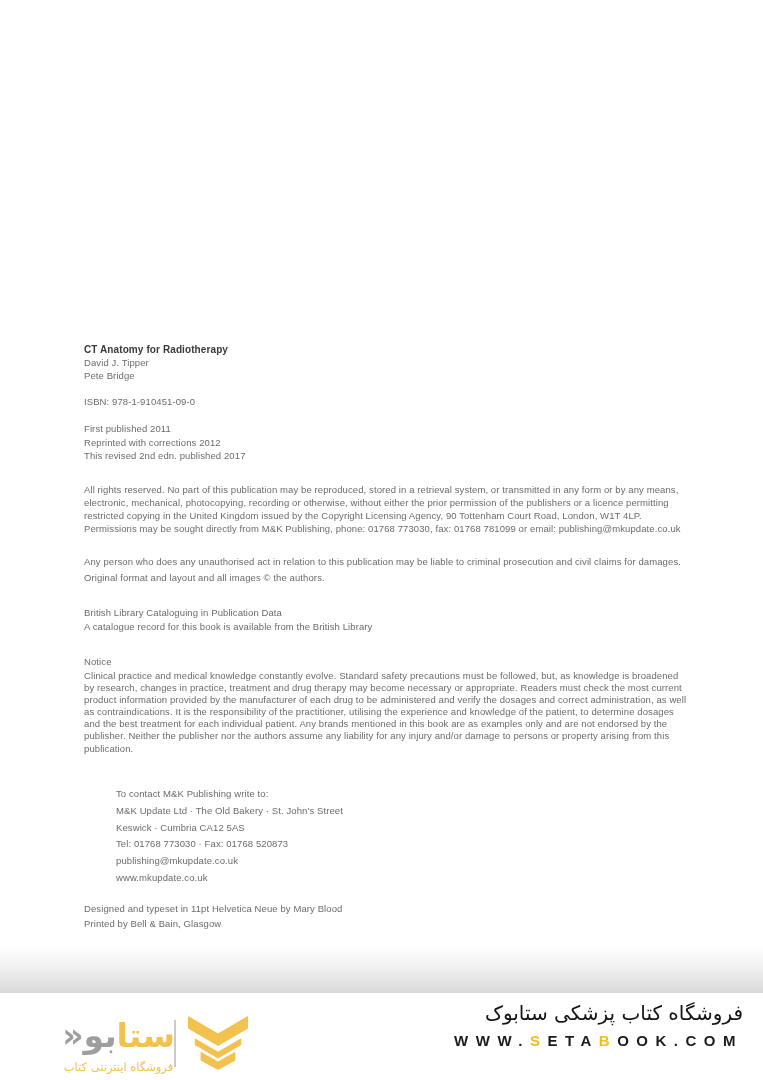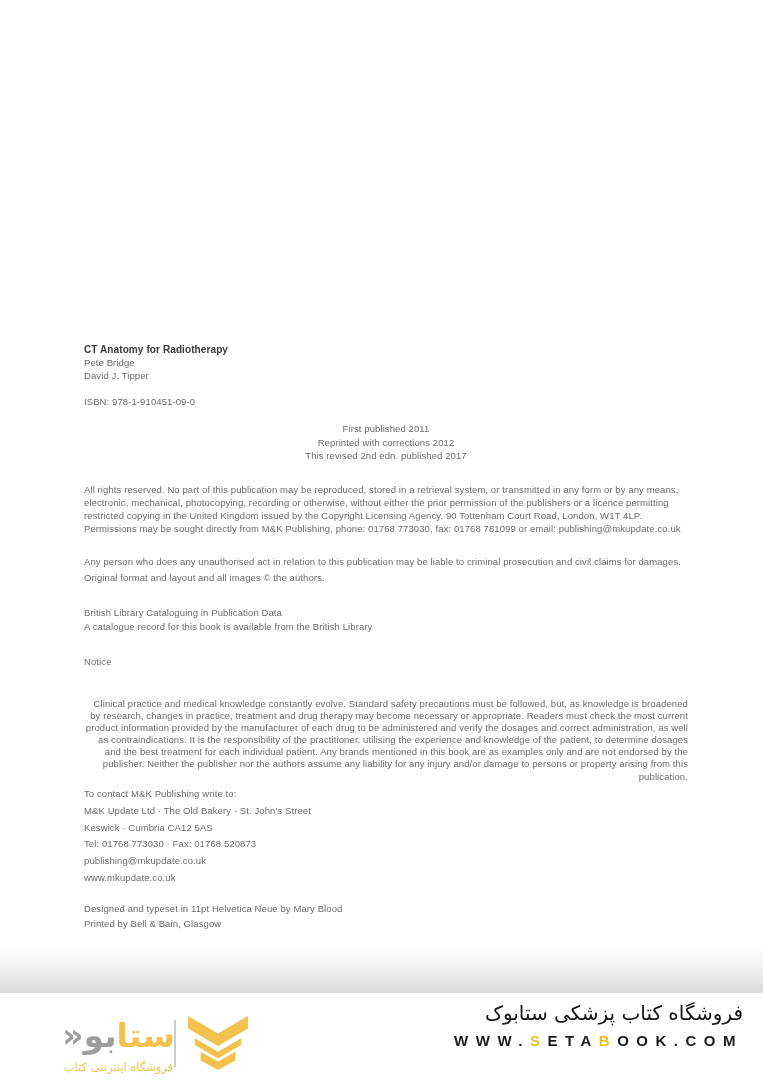--- a/index.html
+++ b/index.html
@@ -14,28 +14,28 @@
   body{font-family:"Liberation Sans","DejaVu Sans",sans-serif;position:relative;}
 
   .canvas{position:absolute;left:0;top:0;width:763px;height:1080px;background:#fff;}
 
   
   .imprint-block{position:absolute;left:84px;width:604px;color:var(--body-text);
                  font-size:9.5px;line-height:13.2px;letter-spacing:.1px;}
   .b-title{top:343px;}
   .b-title .book-title{font-weight:bold;color:var(--title-text);font-size:10px;}
   .b-isbn{top:395px;}
-  .b-pub{top:422px;line-height:13.6px;text-align:center;}
+  .b-pub{top:422px;line-height:13.6px;}
   .b-rights{top:483px;line-height:13.1px;}
   .b-liability{top:555px;}
   .b-format{top:571px;}
   .b-bl{top:606px;line-height:13.6px;}
   .b-notice-head{top:655px;}
-  .b-notice{top:698px;line-height:12.1px;text-align:right;}
-  .b-contact{top:786px;line-height:16.8px;}
+  .b-notice{top:670px;line-height:12.1px;}
+  .b-contact{top:786px;line-height:16.8px;margin-left:32px;}
   .b-colophon{top:901px;line-height:15.4px;}
 
   
   .page-shadow{position:absolute;left:0;top:946px;width:763px;height:47px;
                background:linear-gradient(to bottom,#ffffff 0%,#f1f1f1 45%,#d9d9d9 100%);}
 
   
   .banner{position:absolute;left:0;top:993px;width:763px;height:87px;background:#ffffff;}
 
   .logo{position:absolute;left:34px;top:7px;width:250px;height:87px;}
@@ -60,22 +60,22 @@
   .u-dark{color:#1c1c1c;}
   .u-accent{color:var(--url-yellow);}
 </style>
 </head>
 <body>
 
 <div class="canvas">
 
   <div class="imprint-block b-title">
     <div class="book-title">CT Anatomy for Radiotherapy</div>
+    <div>David J. Tipper</div>
     <div>Pete Bridge</div>
-    <div>David J. Tipper</div>
   </div>
 
   <div class="imprint-block b-isbn">ISBN: 978-1-910451-09-0</div>
 
   <div class="imprint-block b-pub">
     <div>First published 2011</div>
     <div>Reprinted with corrections 2012</div>
     <div>This revised 2nd edn. published 2017</div>
   </div>
 

